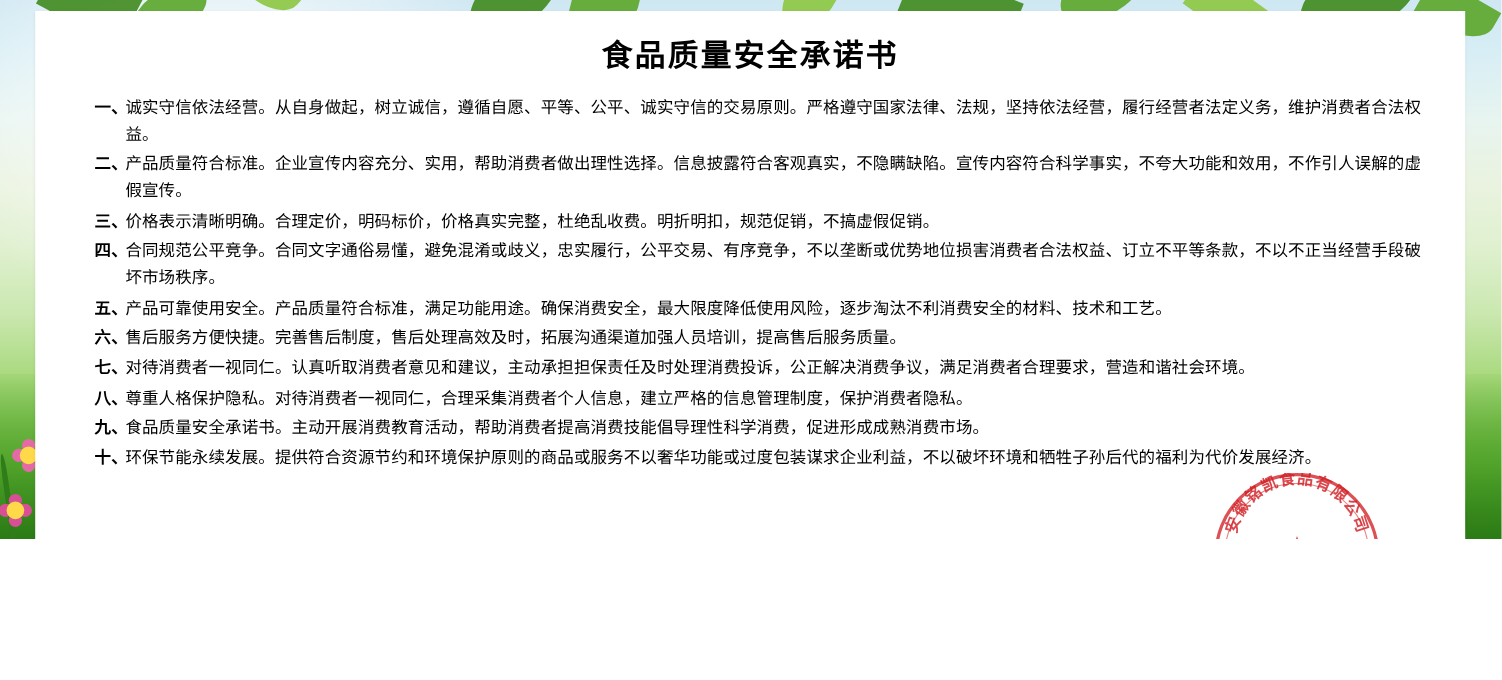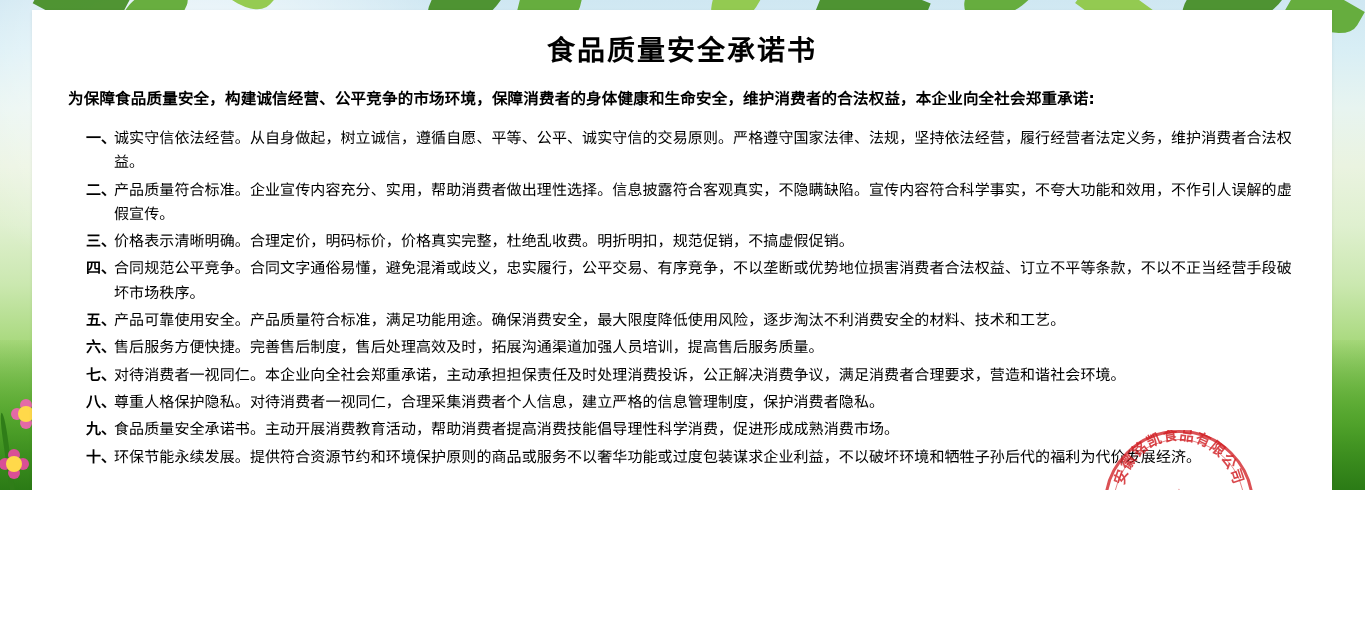--- a/index.html
+++ b/index.html
@@ -274,21 +274,20 @@
 
     <div class="flower" style="left:18px;  bottom:68px; color:#e46aa7;"></div>
     <div class="flower" style="left:52px;  bottom:40px; color:#f07ab4;"></div>
     <div class="flower" style="left:6px;   bottom:18px; color:#d94f96;"></div>
   </div>
 
   <div class="doc">
 
     <h1 class="doc-title">食品质量安全承诺书</h1>
 
-    <p class="doc-lead">为保障食品质量安全，构建诚信经营、公平竞争的市场环境，保障消费者的身体健康和生命安全，维护消费者的合法权益，本企业向全社会郑重承诺:</p>
 
     <ul class="clauses">
 
       <li class="clause">
         <span class="clause-num">一、</span>
         <span class="clause-body"><span class="clause-head">诚实守信依法经营。</span><span class="clause-text">从自身做起，树立诚信，遵循自愿、平等、公平、诚实守信的交易原则。严格遵守国家法律、法规，坚持依法经营，履行经营者法定义务，维护消费者合法权益。</span></span>
       </li>
 
       <li class="clause">
         <span class="clause-num">二、</span>
@@ -310,21 +309,21 @@
         <span class="clause-body"><span class="clause-head">产品可靠使用安全。</span><span class="clause-text">产品质量符合标准，满足功能用途。确保消费安全，最大限度降低使用风险，逐步淘汰不利消费安全的材料、技术和工艺。</span></span>
       </li>
 
       <li class="clause">
         <span class="clause-num">六、</span>
         <span class="clause-body"><span class="clause-head">售后服务方便快捷。</span><span class="clause-text">完善售后制度，售后处理高效及时，拓展沟通渠道加强人员培训，提高售后服务质量。</span></span>
       </li>
 
       <li class="clause">
         <span class="clause-num">七、</span>
-        <span class="clause-body"><span class="clause-head">对待消费者一视同仁。</span><span class="clause-text">本企业向全社会郑重承诺，主动承担担保责任及时处理消费投诉，公正解决消费争议，满足消费者合理要求，营造和谐社会环境。</span></span>
+        <span class="clause-body"><span class="clause-head">对待消费者一视同仁。</span><span class="clause-text">认真听取消费者意见和建议，主动承担担保责任及时处理消费投诉，公正解决消费争议，满足消费者合理要求，营造和谐社会环境。</span></span>
       </li>
 
       <li class="clause">
         <span class="clause-num">八、</span>
         <span class="clause-body"><span class="clause-head">尊重人格保护隐私。</span><span class="clause-text">对待消费者一视同仁，合理采集消费者个人信息，建立严格的信息管理制度，保护消费者隐私。</span></span>
       </li>
 
       <li class="clause">
         <span class="clause-num">九、</span>
         <span class="clause-body"><span class="clause-head">食品质量安全承诺书。</span><span class="clause-text">主动开展消费教育活动，帮助消费者提高消费技能倡导理性科学消费，促进形成成熟消费市场。</span></span>

